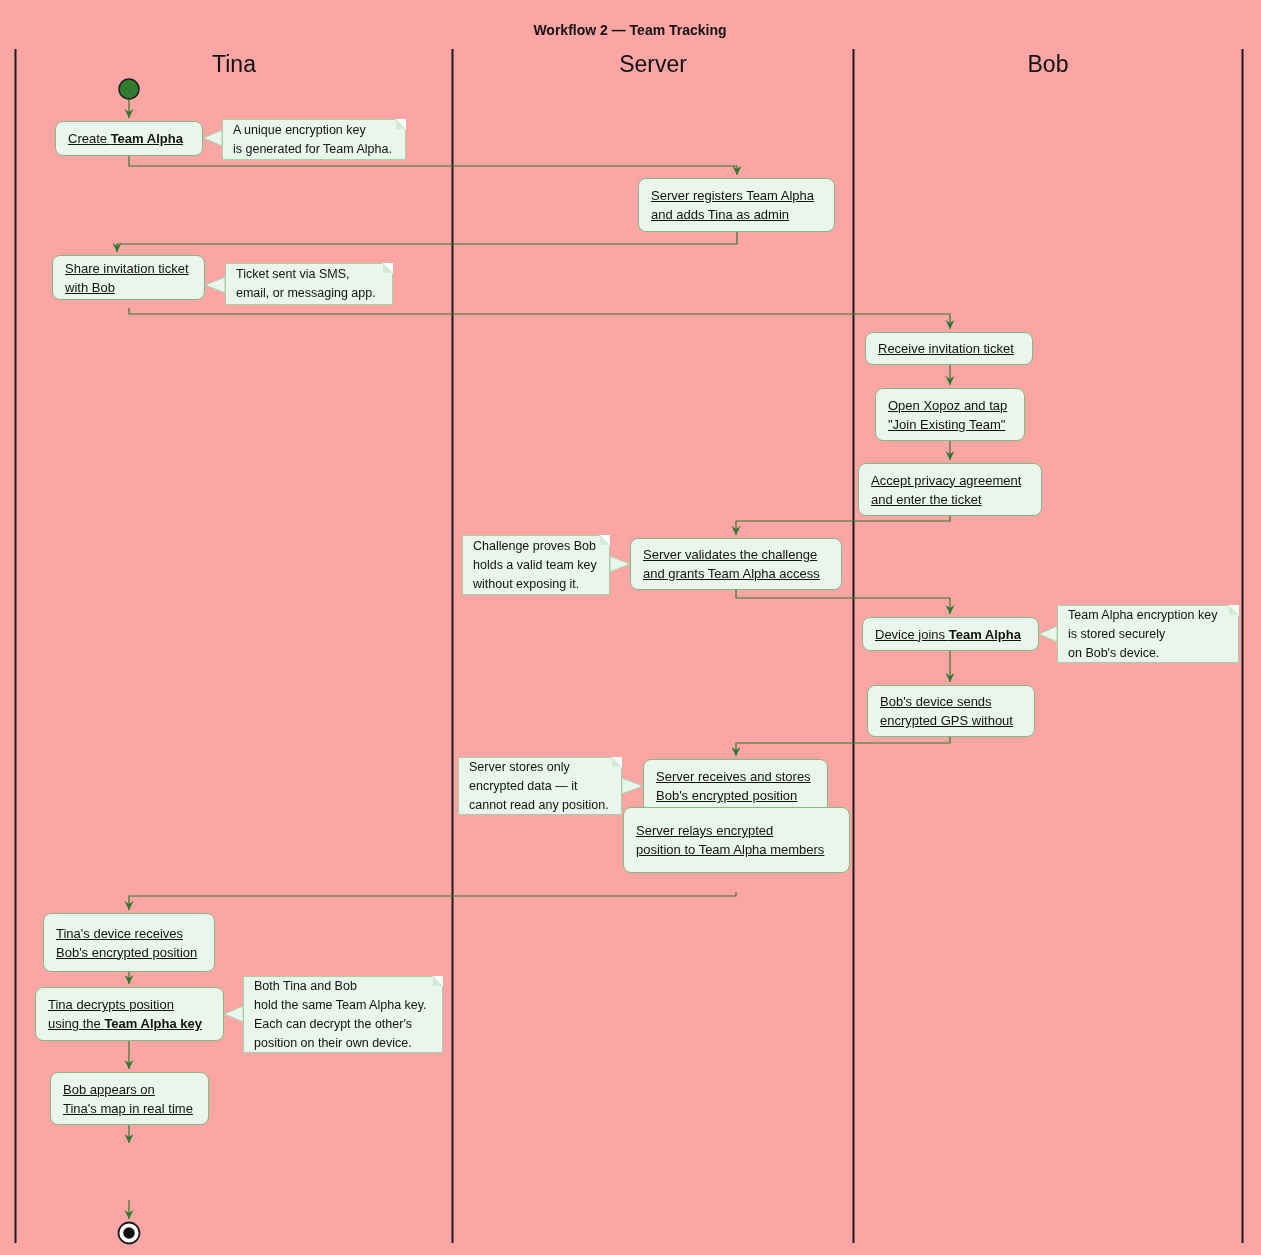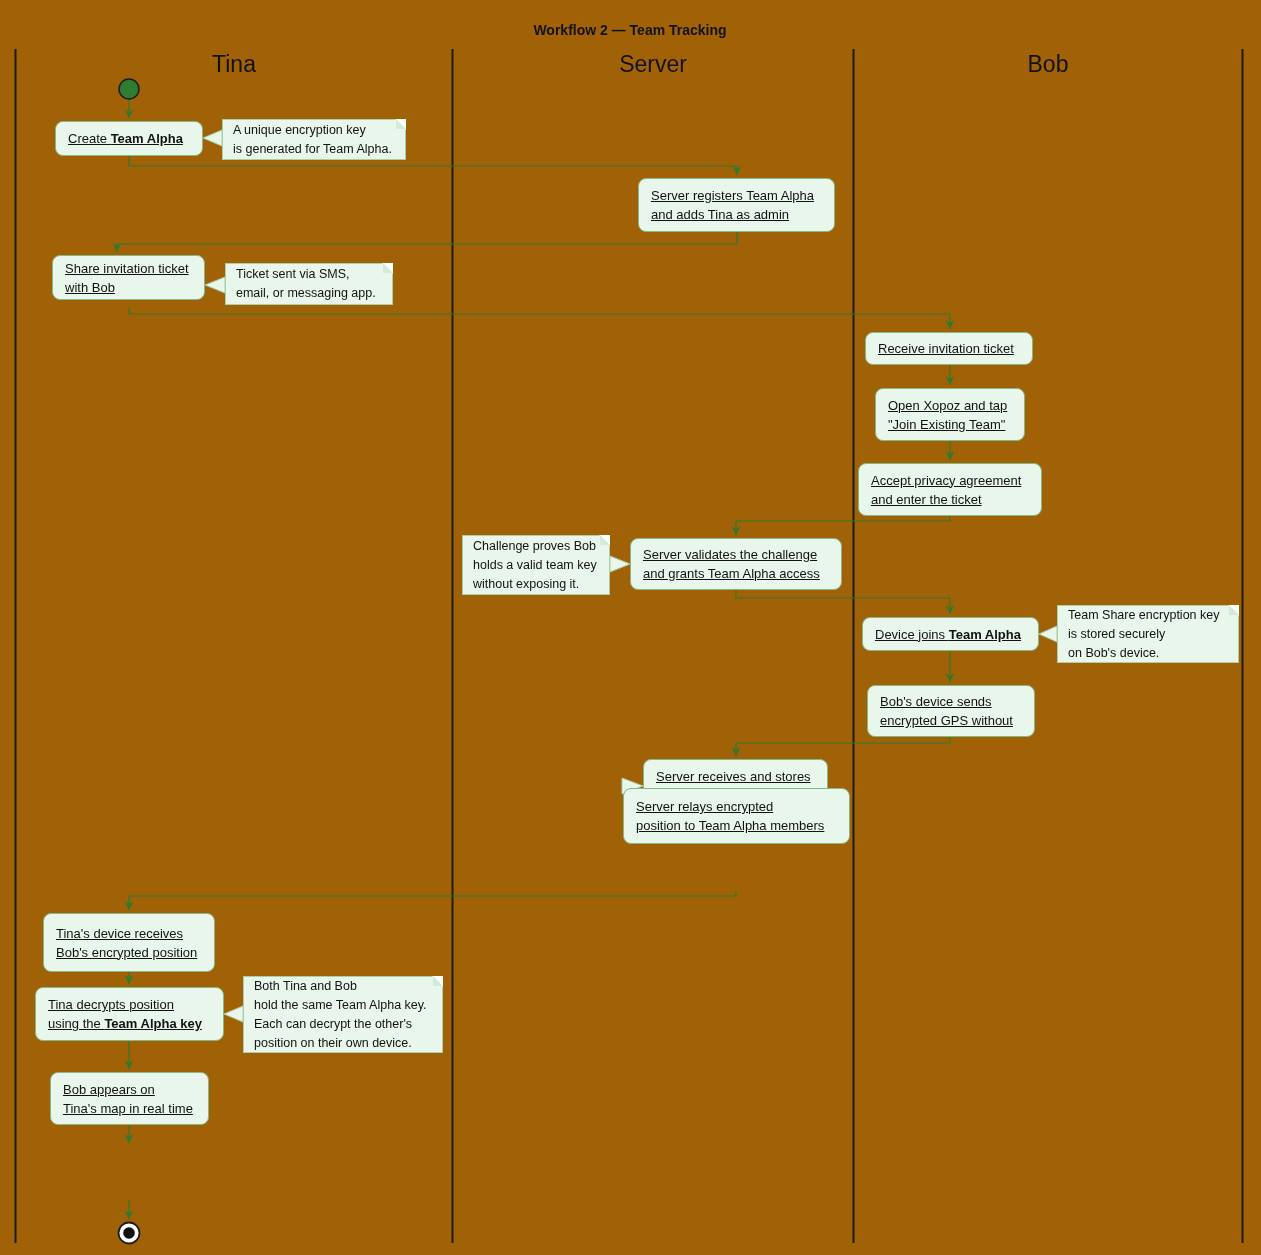--- a/index.html
+++ b/index.html
@@ -1,19 +1,19 @@
 <!DOCTYPE html>
 <html><head>
 <meta charset="utf-8">
 <style>
   html,body{margin:0;padding:0;background:#ffffff;}
   .canvas{
     position:relative;
     width:1261px;height:1255px;
-    background:#a16207;
+    background:#fca5a5;
     font-family:"Liberation Sans", sans-serif;
     color:#121212;
     overflow:hidden;
   }
   .layer{position:absolute;left:0;top:0;}
   .title{
     position:absolute;top:22px;left:630px;transform:translateX(-50%);
     font-size:14px;font-weight:bold;white-space:nowrap;
   }
   .lane-label{
@@ -154,21 +154,21 @@
   <div class="act" style="left:867px;top:685px;width:168px;height:52px">
     <span class="t">Bob's device sends
 encrypted GPS without</span>
   </div>
 
   <div class="act" style="left:643px;top:759px;width:185px;height:54px">
     <span class="t">Server receives and stores
 Bob's encrypted position</span>
   </div>
 
-  <div class="act" style="left:623px;top:788px;width:227px;height:56px">
+  <div class="act" style="left:623px;top:807px;width:227px;height:66px">
     <span class="t">Server relays encrypted
 position to Team Alpha members</span>
   </div>
 
   <div class="act" style="left:43px;top:913px;width:172px;height:59px">
     <span class="t">Tina's device receives
 Bob's encrypted position</span>
   </div>
 
   <div class="act" style="left:35px;top:987px;width:189px;height:54px">
@@ -192,25 +192,30 @@
 holds a valid team key
 without exposing it.</span>
   </div>
 
   <div class="note" style="left:225px;top:263px;width:168px;height:42px">
     <span class="t">Ticket sent via SMS,
 email, or messaging app.</span>
   </div>
 
   <div class="note" style="left:1057px;top:605px;width:182px;height:58px">
-    <span class="t">Team Share encryption key
+    <span class="t">Team Alpha encryption key
 is stored securely
 on Bob's device.</span>
   </div>
 
+  <div class="note" style="left:458px;top:757px;width:164px;height:58px">
+    <span class="t">Server stores only
+encrypted data — it
+cannot read any position.</span>
+  </div>
 
   <div class="note" style="left:243px;top:976px;width:200px;height:77px">
     <span class="t">Both Tina and Bob
 hold the same Team Alpha key.
 Each can decrypt the other's
 position on their own device.</span>
   </div>
 
 </div>
 

